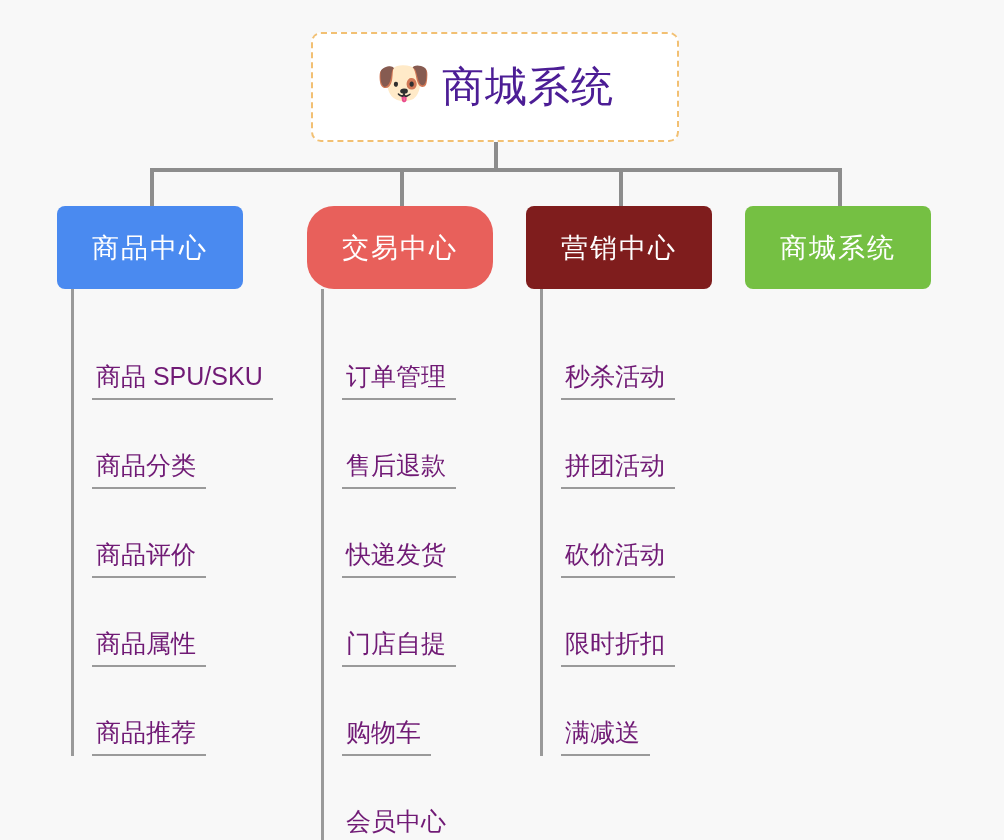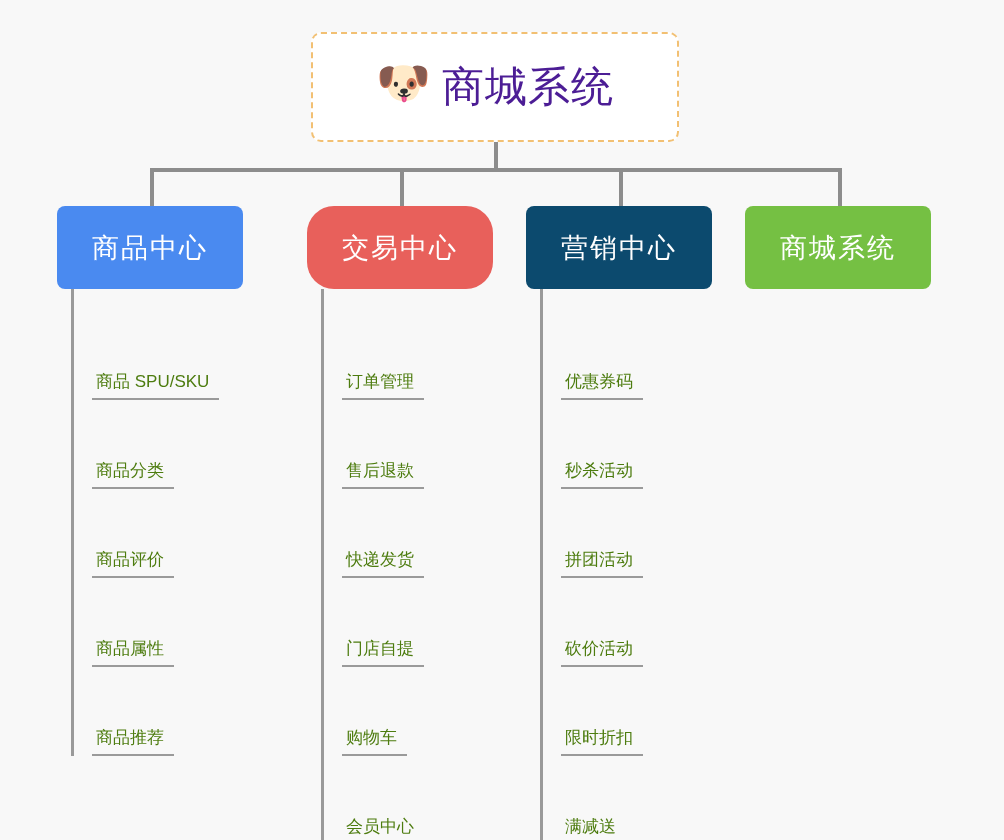--- a/index.html
+++ b/index.html
@@ -106,22 +106,22 @@
     height: 89px;
     display: flex;
     align-items: flex-end;
     box-sizing: border-box;
   }
   .leaf-inner {
     display: inline-block;
     margin-left: 18px;
     padding: 0 10px 6px 4px;
     border-bottom: 2px solid #9a9a9a;
-    font-size: 17px;
-    color: #4d7c0f;
+    font-size: 25px;
+    color: #701a75;
     white-space: nowrap;
     line-height: 1.25;
   }
 </style>
 </head>
 <body style="background: rgb(248, 248, 248);">
 
 <div id="mindmap">
 
   <div class="root-node" style="border-color: rgb(242, 192, 115);">
@@ -179,27 +179,24 @@
       <div class="leaf-item">
           <span class="leaf-inner">购物车</span>
         </div>
       <div class="leaf-item">
           <span class="leaf-inner">会员中心</span>
         </div>
     </div>
   </div>
 
   <div class="column" style="left:526px;">
-    <div class="cat-header" style="background: #0c4a6e;">
+    <div class="cat-header" style="background: #7f1d1d;">
       <span>营销中心</span>
     </div>
     <div class="leaf-list">
-      <div class="leaf-item">
-          <span class="leaf-inner">优惠券码</span>
-        </div>
       <div class="leaf-item">
           <span class="leaf-inner">秒杀活动</span>
         </div>
       <div class="leaf-item">
           <span class="leaf-inner">拼团活动</span>
         </div>
       <div class="leaf-item">
           <span class="leaf-inner">砍价活动</span>
         </div>
       <div class="leaf-item">

